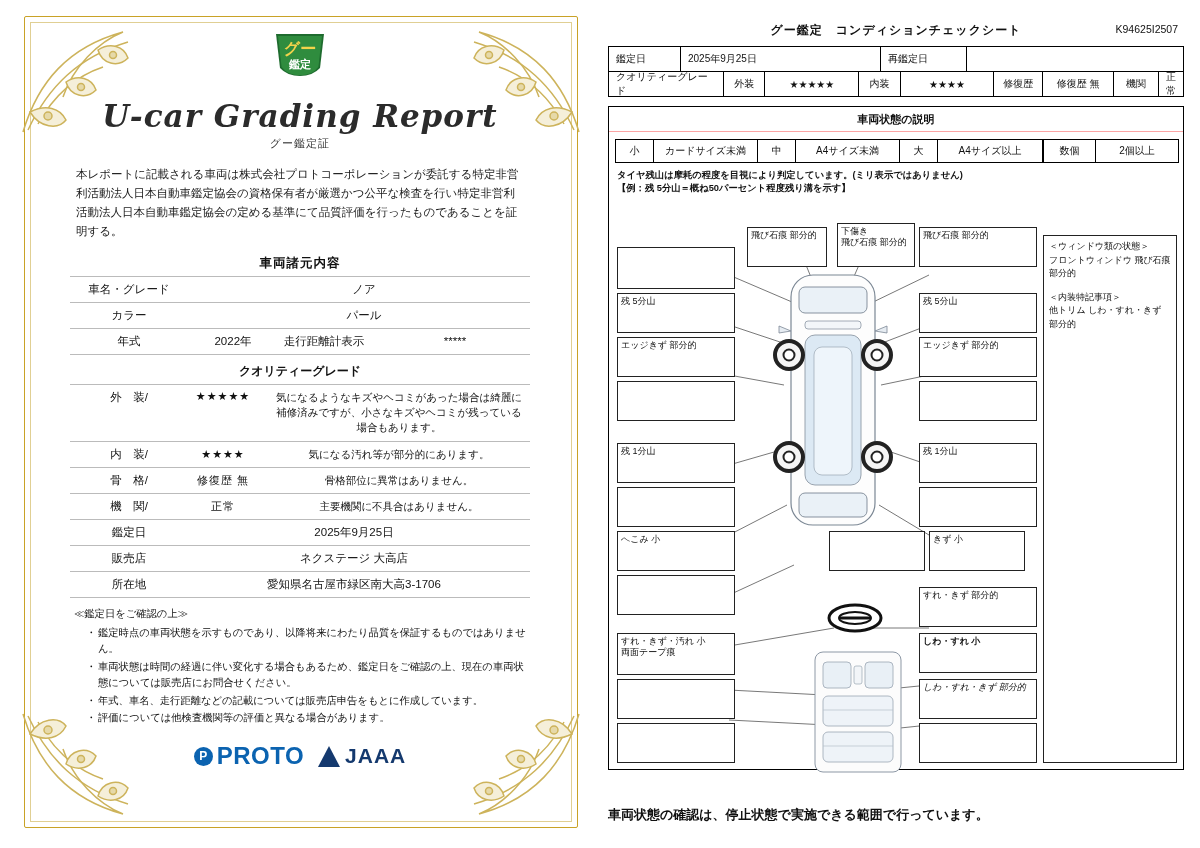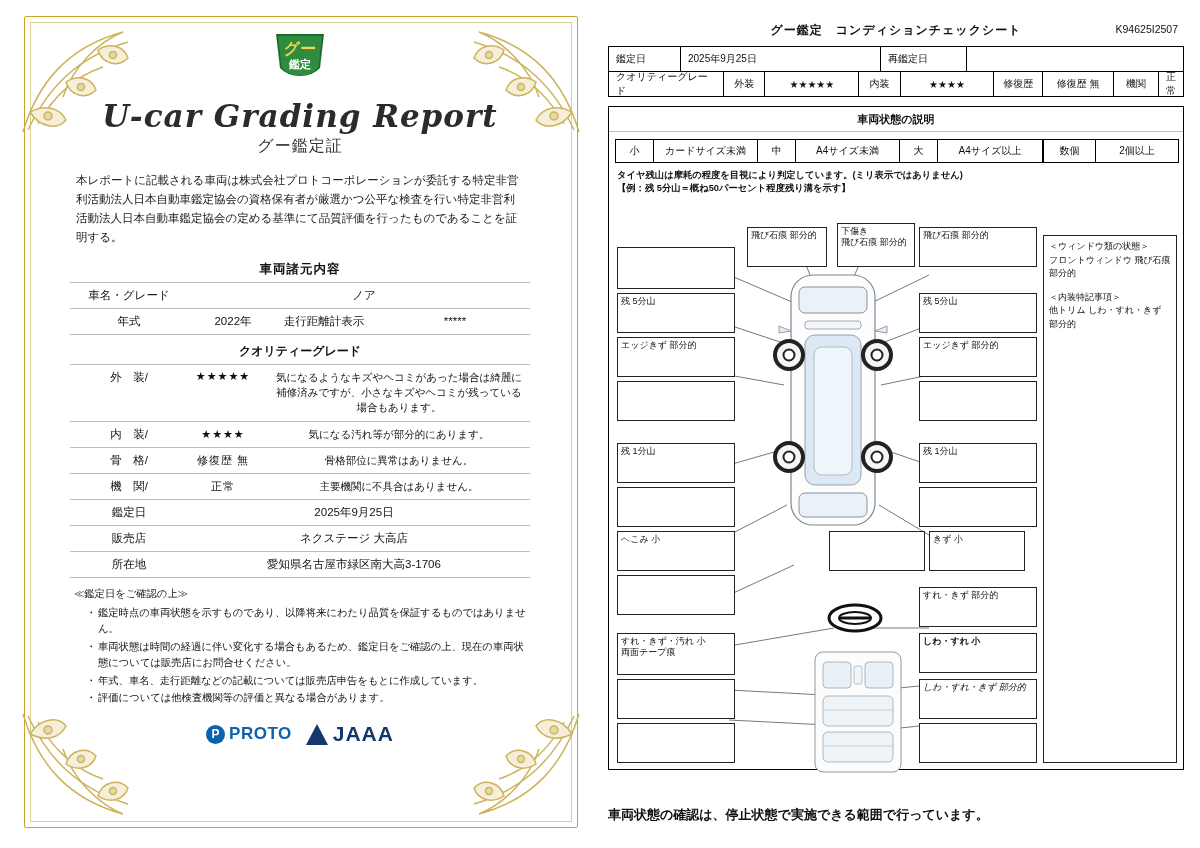--- a/index.html
+++ b/index.html
@@ -52,21 +52,21 @@
   .title-script {
     font-family:"DejaVu Serif", serif;
     font-style:italic;
     font-size:31px;
     letter-spacing:1px;
     color:#2b2b2b;
     margin:8px 0 2px;
     font-weight:600;
   }
   .title-sub {
-    font-size:16px; color:#333; margin-bottom:14px; letter-spacing:1px;
+    font-size:11px; color:#333; margin-bottom:14px; letter-spacing:1px;
   }
   .intro {
     text-align:left;
     font-size:11.5px;
     line-height:1.65;
     color:#1a1a1a;
     padding:0 6px;
     margin-bottom:14px;
   }
   .section-head {
@@ -90,21 +90,21 @@
   .footer-notes li:before { content:"\30FB"; position:absolute; left:-2px; }
   .brandrow {
     margin-top:16px; display:flex; align-items:center; justify-content:center; gap:14px;
   }
   .proto { display:flex; align-items:center; gap:4px; }
   .proto-mark {
     width:19px;height:19px;border-radius:50%;
     background:#0b63b0;color:#fff;font-size:12px;font-weight:bold;
     display:flex;align-items:center;justify-content:center;
   }
-  .proto-text { font-size:17px; font-weight:bold; color:#0b63b0; letter-spacing:0.5px; }
+  .proto-text { font-size:24px; font-weight:bold; color:#0b63b0; letter-spacing:0.5px; }
   .jaaa { display:flex; align-items:center; gap:5px; }
   .jaaa-mark { width:0;height:0;border-left:11px solid transparent;border-right:11px solid transparent;border-bottom:21px solid #14396e; }
   .jaaa-text { font-size:21px; font-weight:bold; color:#14396e; letter-spacing:1px; }
 
   
   .right {
     position:relative;
     width:600px; height:848px;
     padding:22px 16px 10px 8px;
     font-size:10px;
@@ -227,20 +227,24 @@
 
       <div class="section-head">車両諸元内容</div>
 
       <table class="spec">
         <tbody>
             <tr>
           <td class="lbl">車名・グレード</td>
           <td class="val" colspan="3">ノア</td>
         </tr>
         <tr>
+          <td class="lbl">カラー</td>
+          <td class="val" colspan="3">パール</td>
+        </tr>
+        <tr>
           <td class="lbl">年式</td>
           <td class="val" style="width:90px">2022年</td>
           <td class="val2" style="width:110px">走行距離計表示</td>
           <td class="val2">*****</td>
         </tr>
         <tr>
           <td class="grade-head" colspan="4">クオリティーグレード</td>
         </tr>
         <tr>
           <td class="lbl" style="vertical-align:top">外　装/</td>

